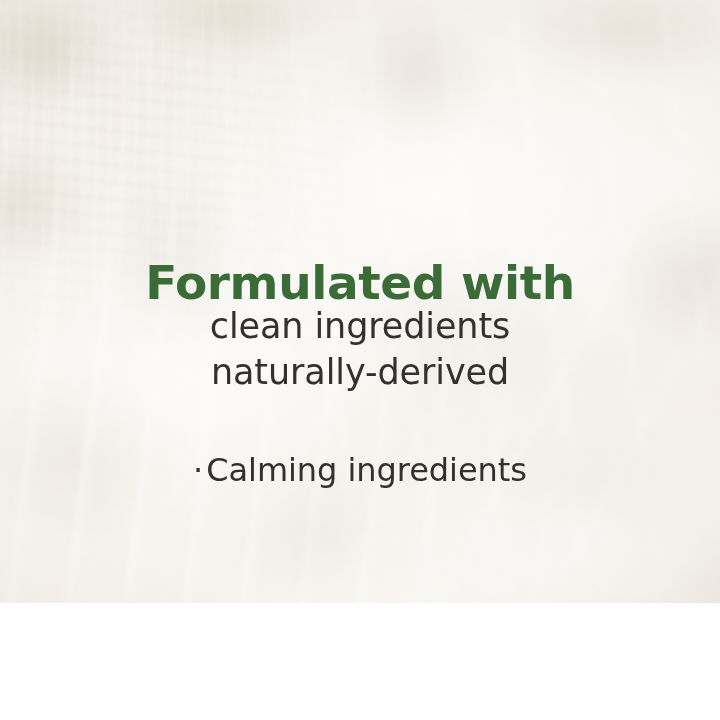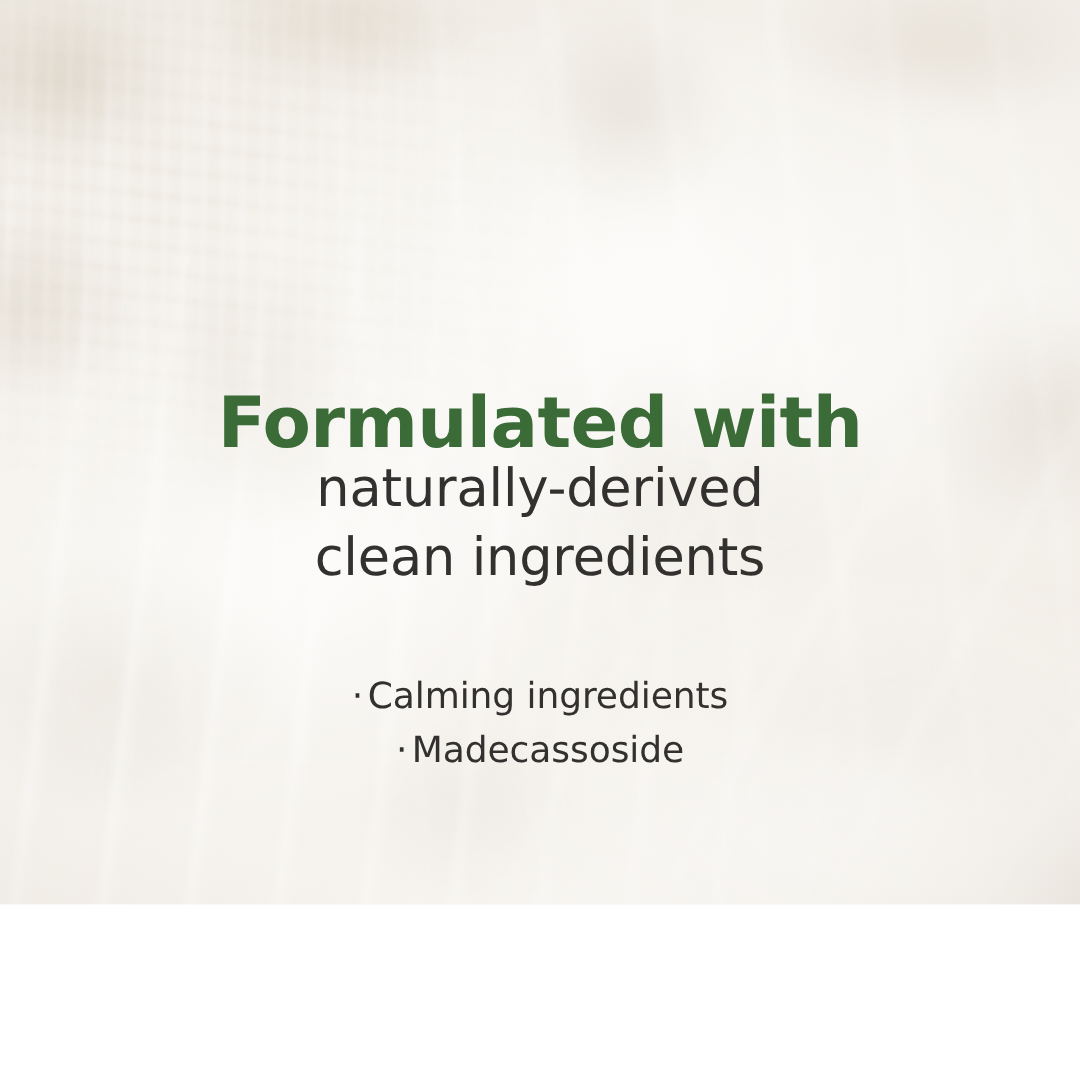--- a/index.html
+++ b/index.html
@@ -189,21 +189,21 @@
     text-align: center;
   }
   .subhead .sub-line { display: block; }
 
   .bullets {
     position: absolute;
     top: 446px;
     left: 0;
     right: 0;
     font-family: "DejaVu Sans", sans-serif;
-    font-size: 24px;
+    font-size: 32px;
     font-weight: 400;
     line-height: 1.50;
     letter-spacing: -0.05px;
     color: #33312f;
     text-align: center;
     margin: 0;
     padding: 0;
     list-style: none;
   }
   .bullets li { display: block; white-space: nowrap; }
@@ -221,27 +221,24 @@
   <div class="bg-streaks-c"></div>
   <div class="bg-fine"></div>
   <div class="bg-glow"></div>
   <div class="bg-vignette"></div>
 
   <div class="content">
 
     <h1 class="headline">Formulated with</h1>
 
     <div class="subhead">
+      <span class="sub-line">clean ingredients</span>
       <span class="sub-line">naturally-derived</span>
-      <span class="sub-line">clean ingredients</span>
     </div>
 
     <ul class="bullets">
       <li>
         <span class="dot">·</span><span>Calming ingredients</span>
       </li>
-      <li>
-        <span class="dot">·</span><span>Madecassoside</span>
-      </li>
     </ul>
 
   </div>
 </div>
 
 </body></html>

